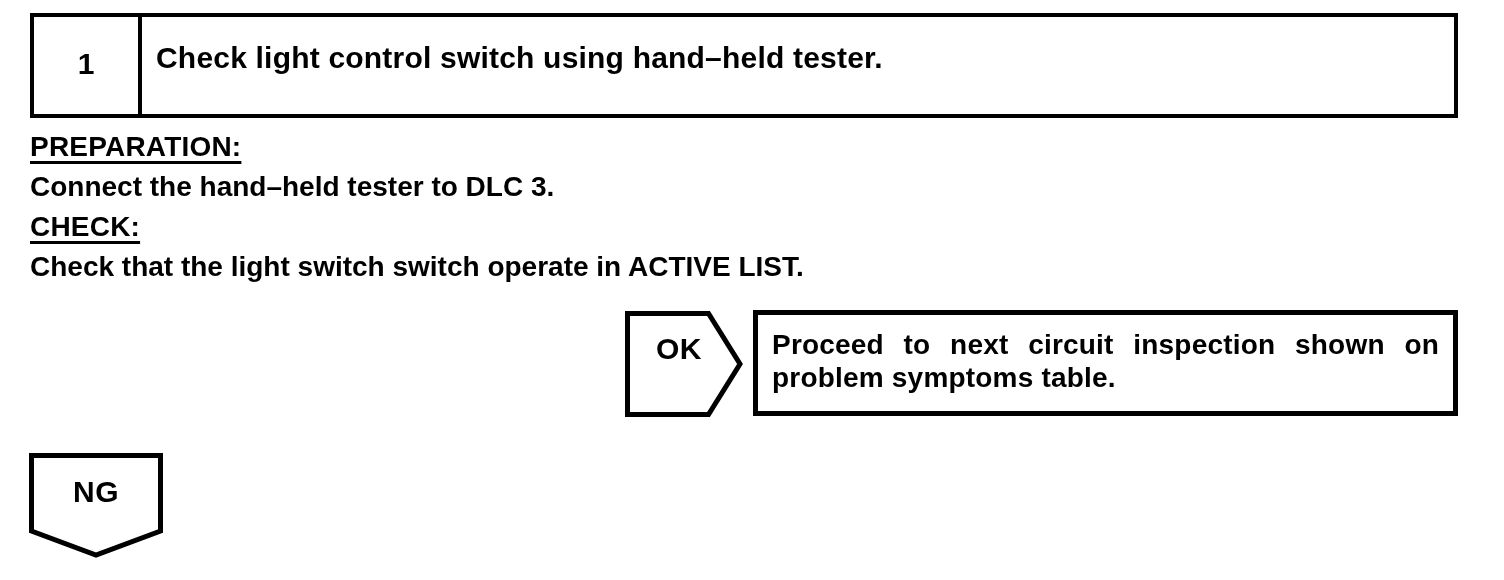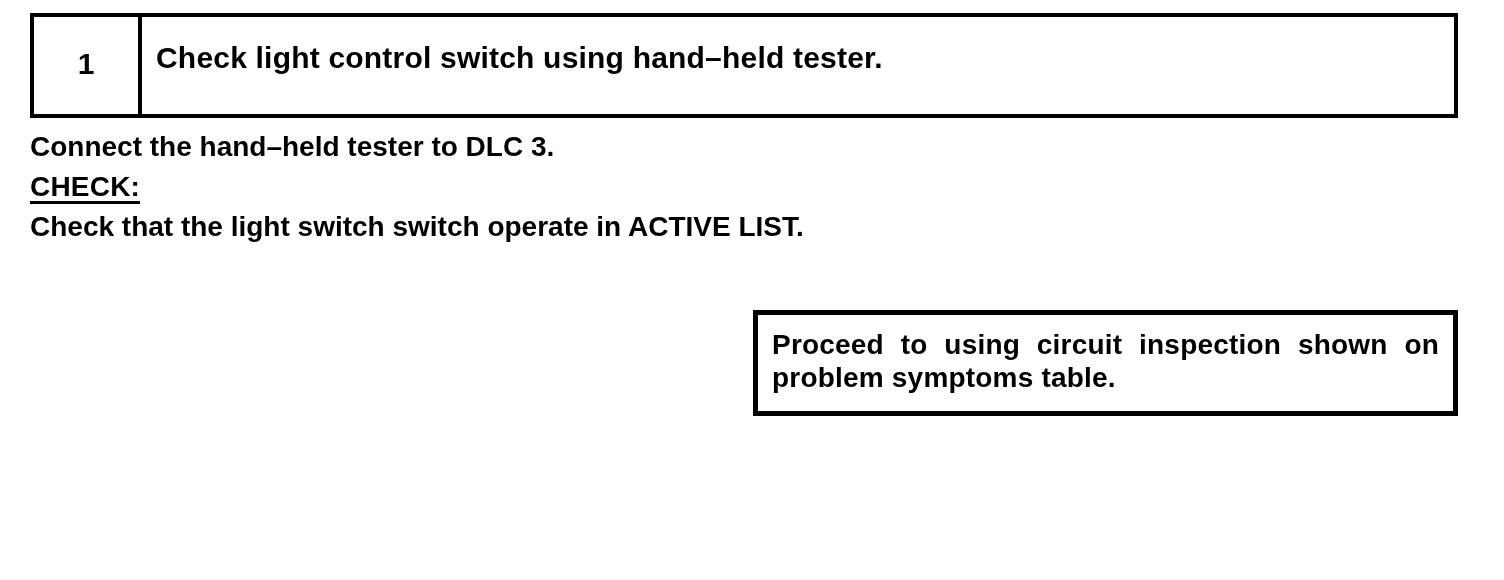--- a/index.html
+++ b/index.html
@@ -107,24 +107,37 @@
 <body>
 
 <div class="page">
 
   <div class="step-header">
     <div class="step-number-cell">1</div>
     <div class="step-title-cell">Check light control switch using hand–held tester.</div>
   </div>
 
   <div class="instructions">
+    <div class="section-heading">PREPARATION:</div>
     <div class="section-body">Connect the hand–held tester to DLC 3.</div>
     <div class="section-heading">CHECK:</div>
     <div class="section-body">Check that the light switch switch operate in ACTIVE LIST.</div>
   </div>
 
+  <div class="connector ok-connector">
+    <svg viewBox="0 0 118 106" width="118" height="106" aria-hidden="true">
+      <polygon points="2.5,2.5 83.5,2.5 115,53 83.5,103.5 2.5,103.5"></polygon>
+    </svg>
+    <span class="connector-label">OK</span>
+  </div>
 
   <div class="ok-action-box">
-    <p class="ok-action-text">Proceed to using circuit inspection shown on problem symptoms table.</p>
+    <p class="ok-action-text">Proceed to next circuit inspection shown on problem symptoms table.</p>
   </div>
 
+  <div class="connector ng-connector">
+    <svg viewBox="0 0 134 105" width="134" height="105" aria-hidden="true">
+      <polygon points="2.5,2.5 131.5,2.5 131.5,78 67,102 2.5,78"></polygon>
+    </svg>
+    <span class="connector-label">NG</span>
+  </div>
 
 </div>
 
 </body></html>

